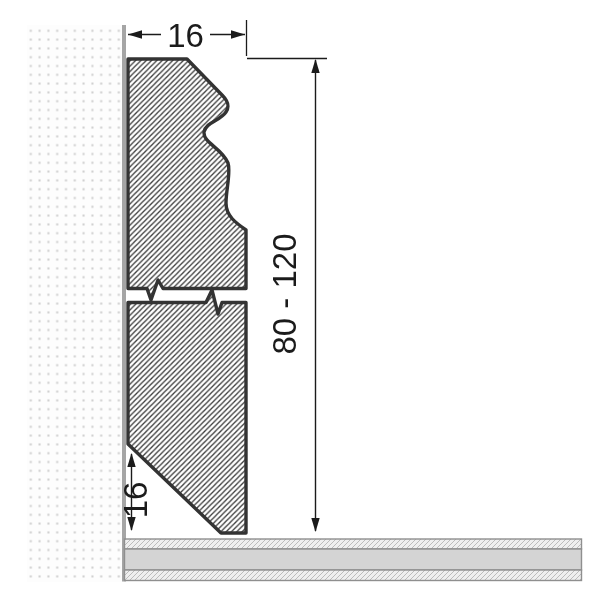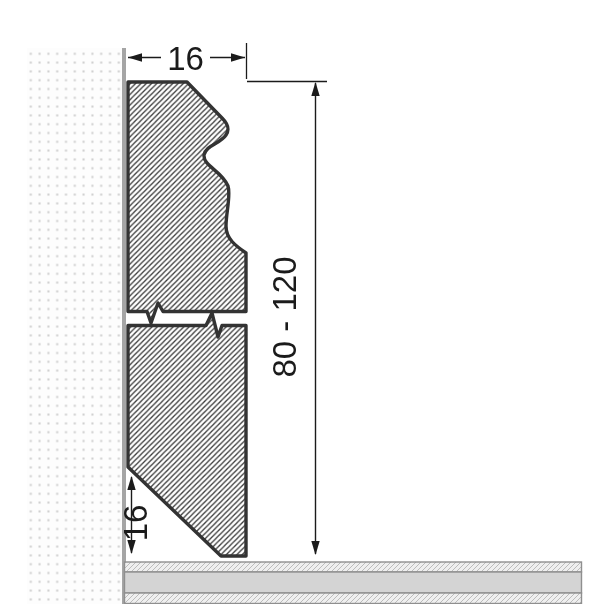--- a/index.html
+++ b/index.html
@@ -9,21 +9,20 @@
     width: 604px;
     height: 604px;
     overflow: hidden;
     font-family: "Liberation Sans", sans-serif;
   }
   #stage {
     position: relative;
     width: 604px;
     height: 520px;
     background: #ffffff;
-    margin-top: 23px;
   }
   svg { display: block; }
 
   .profile-outline {
     stroke: var(--outline, #333333);
     stroke-width: 3.4;
     stroke-linejoin: round;
     stroke-linecap: round;
   }
   .dim-line {

